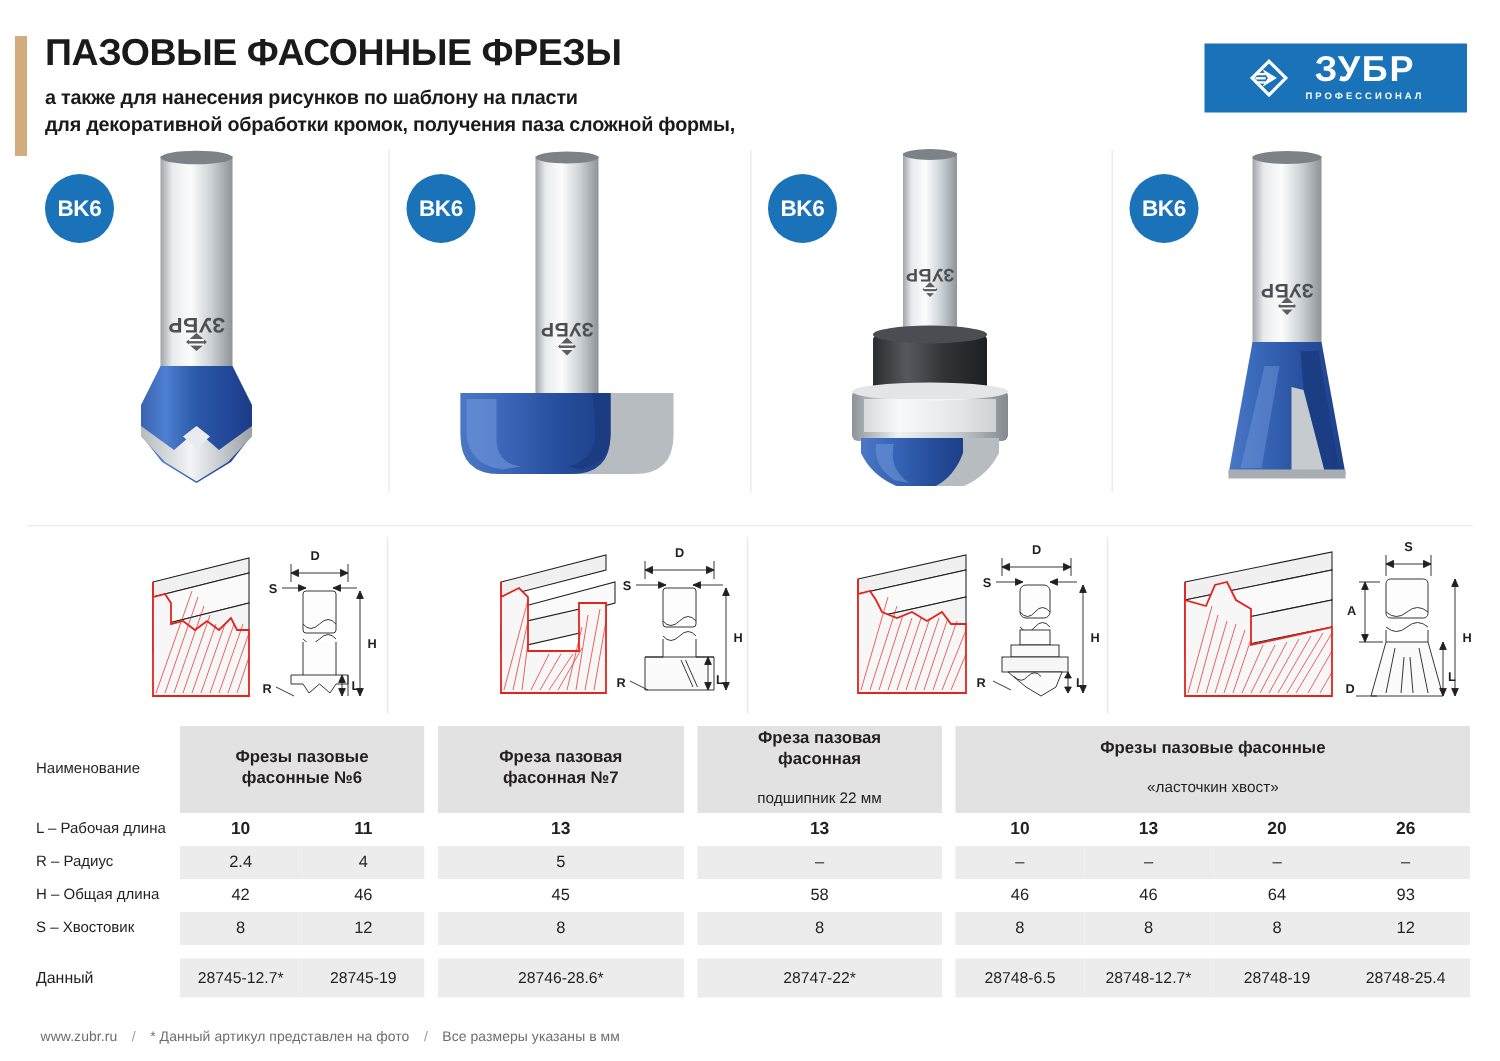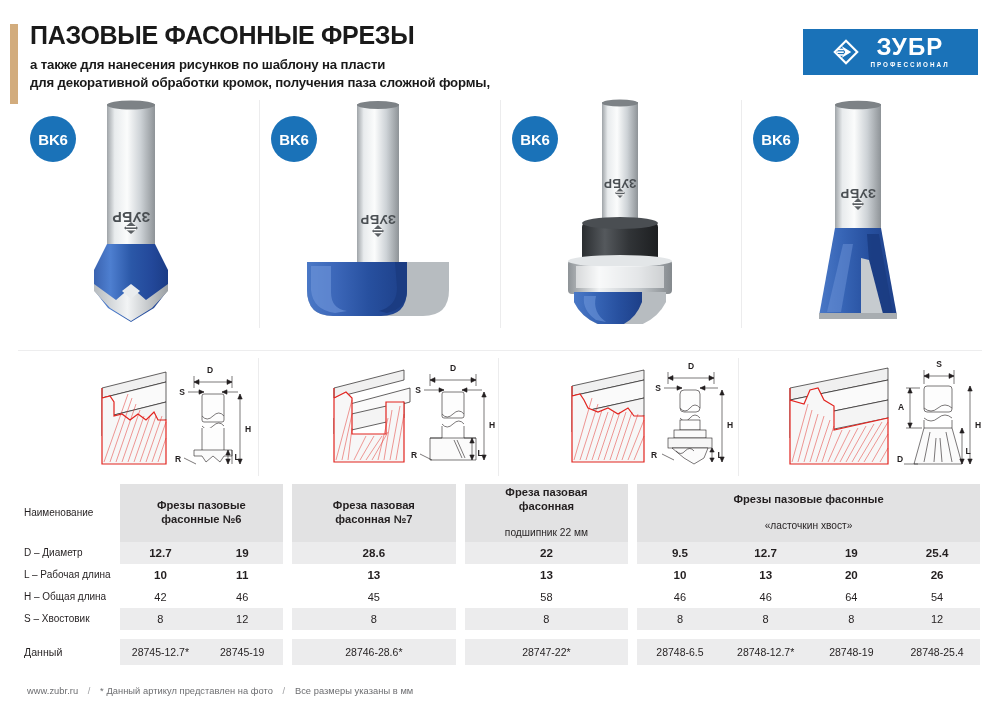--- a/index.html
+++ b/index.html
@@ -602,67 +602,67 @@
         </th>
         <th class="gap"></th>
         <th class="grp" colspan="4">
           <span>Фрезы пазовые фасонные</span>
           <span class="sub">«ласточкин хвост»</span>
         </th>
       </tr>
     </thead>
     <tbody>
 
-      <tr class="shade">
-        <td class="lbl">D – Диаметр</td>
-        <td class="gap"></td>
-        <td class="b">12.7</td>
-        <td class="b">19</td>
-        <td class="gap"></td>
-        <td class="b">28.6</td>
-        <td class="gap"></td>
-        <td class="b">22</td>
-        <td class="gap"></td>
-        <td class="b">9.5</td>
-        <td class="b">12.7</td>
-        <td class="b">19</td>
-        <td class="b">25.4</td>
-      </tr>
 
       <tr class="plain">
         <td class="lbl">L – Рабочая длина</td>
         <td class="gap"></td>
         <td class="b">10</td>
         <td class="b">11</td>
         <td class="gap"></td>
         <td class="b">13</td>
         <td class="gap"></td>
         <td class="b">13</td>
         <td class="gap"></td>
         <td class="b">10</td>
         <td class="b">13</td>
         <td class="b">20</td>
         <td class="b">26</td>
       </tr>
 
+      <tr class="shade">
+        <td class="lbl">R – Радиус</td>
+        <td class="gap"></td>
+        <td>2.4</td>
+        <td>4</td>
+        <td class="gap"></td>
+        <td>5</td>
+        <td class="gap"></td>
+        <td>–</td>
+        <td class="gap"></td>
+        <td>–</td>
+        <td>–</td>
+        <td>–</td>
+        <td>–</td>
+      </tr>
 
       <tr class="plain">
         <td class="lbl">H – Общая длина</td>
         <td class="gap"></td>
         <td>42</td>
         <td>46</td>
         <td class="gap"></td>
         <td>45</td>
         <td class="gap"></td>
         <td>58</td>
         <td class="gap"></td>
         <td>46</td>
         <td>46</td>
         <td>64</td>
-        <td>54</td>
+        <td>93</td>
       </tr>
 
       <tr class="shade">
         <td class="lbl">S – Хвостовик</td>
         <td class="gap"></td>
         <td>8</td>
         <td>12</td>
         <td class="gap"></td>
         <td>8</td>
         <td class="gap"></td>

